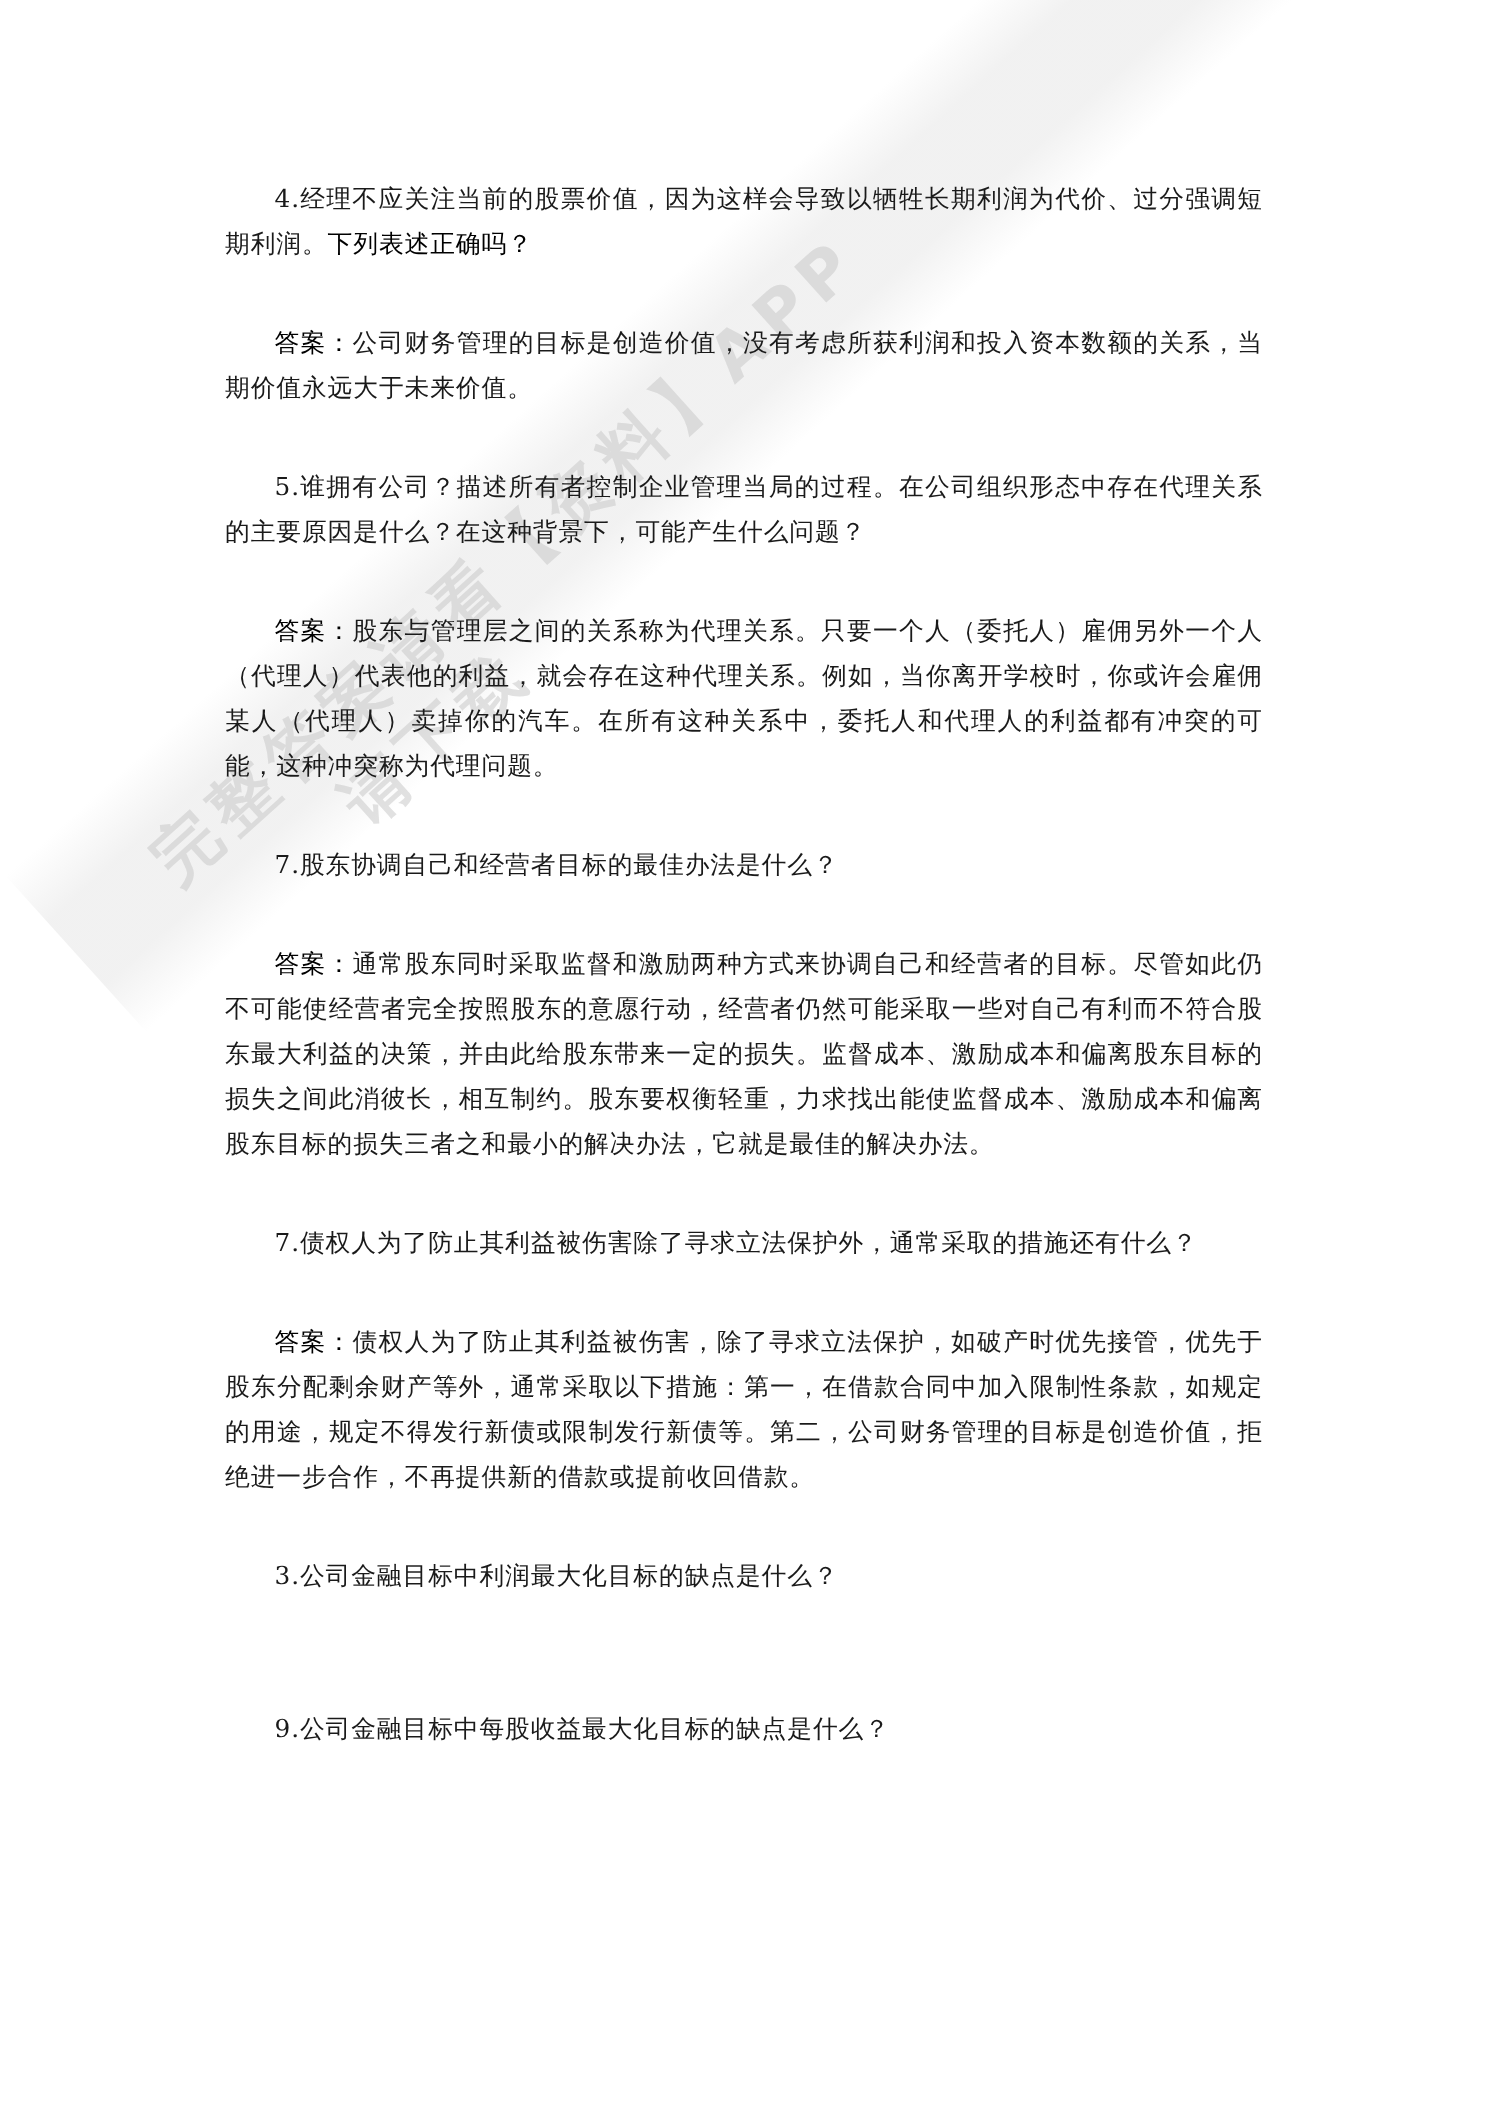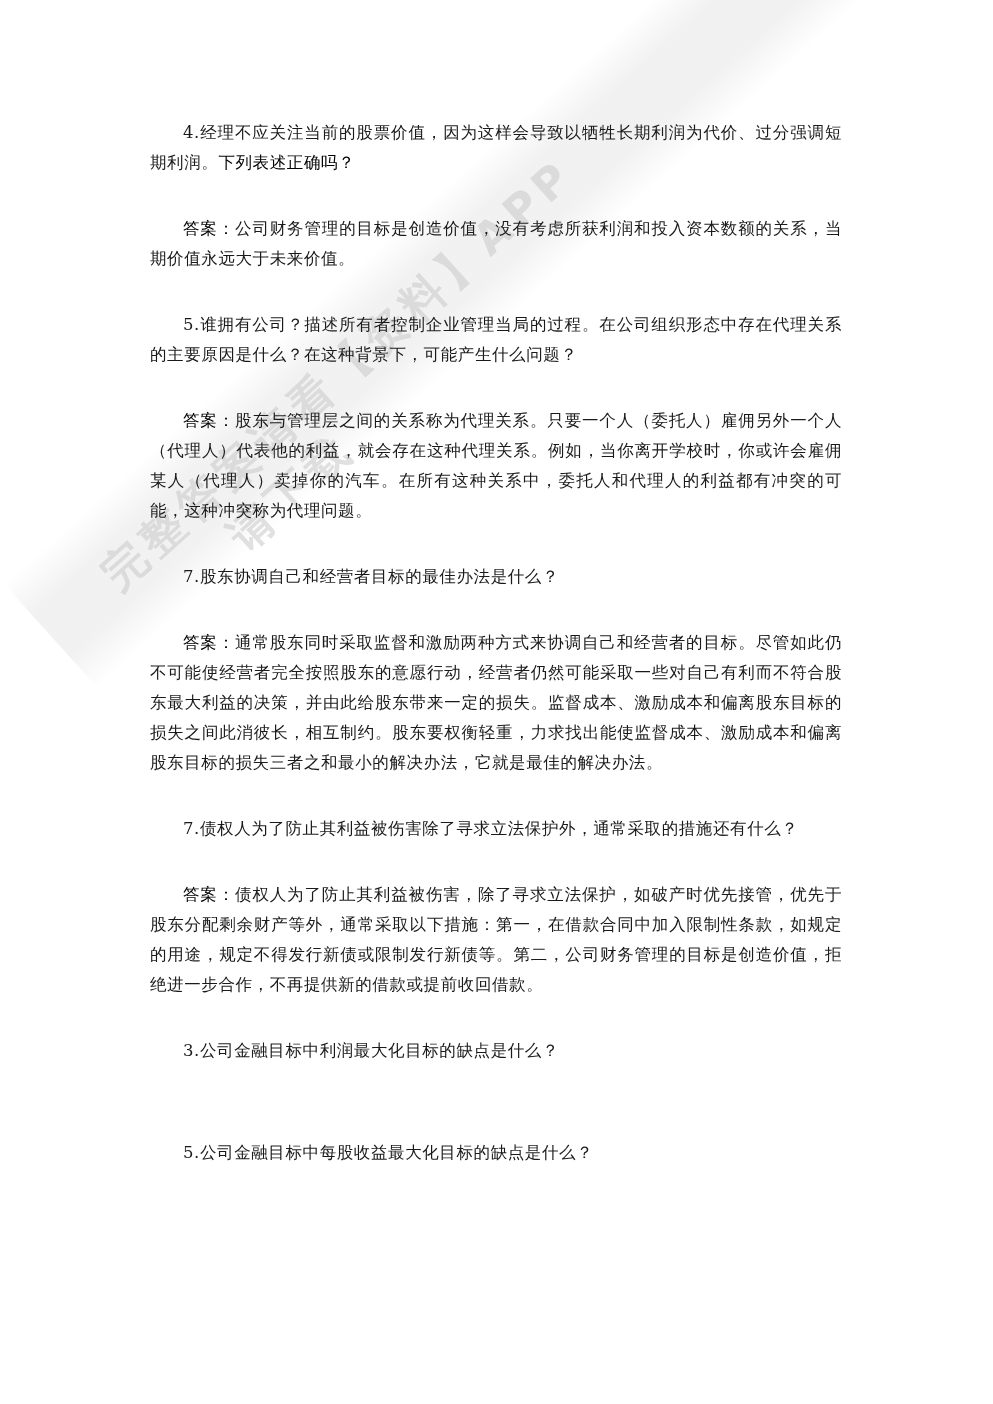--- a/index.html
+++ b/index.html
@@ -108,16 +108,16 @@
   </p>
   <div class="gap"></div>
 
   <p class="para">
     <span>3.公司金融目标中利润最大化目标的缺点是什么？</span>
   </p>
   <div class="gap"></div>
   <div class="gap"></div>
 
   <p class="para">
-    <span>5.公司金融目标中每股收益最大化目标的缺点是什么？</span>
+    <span>9.公司金融目标中每股收益最大化目标的缺点是什么？</span>
   </p>
 
 </div>
 
 </body></html>

